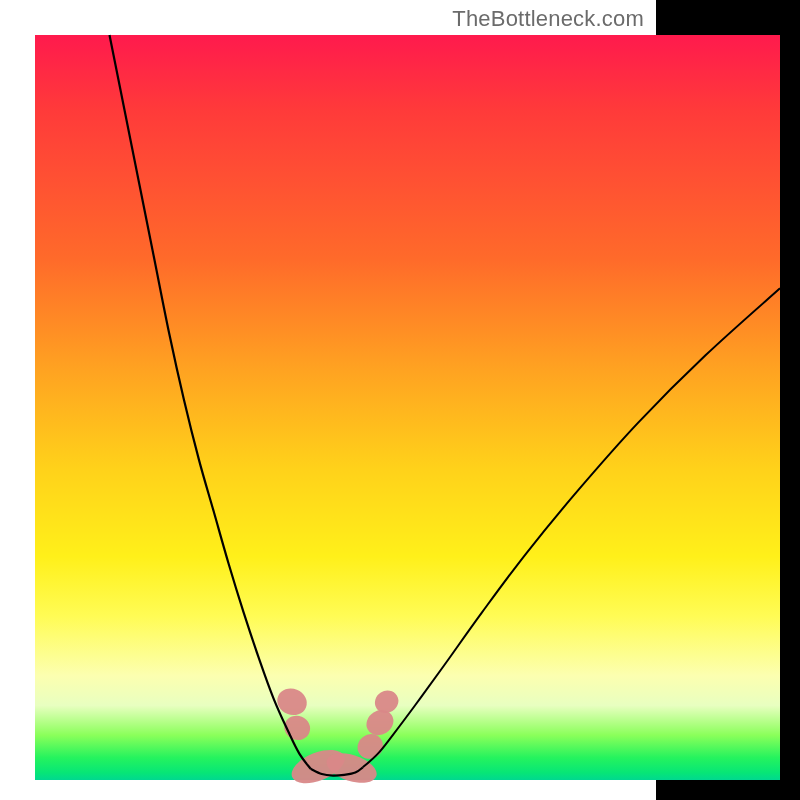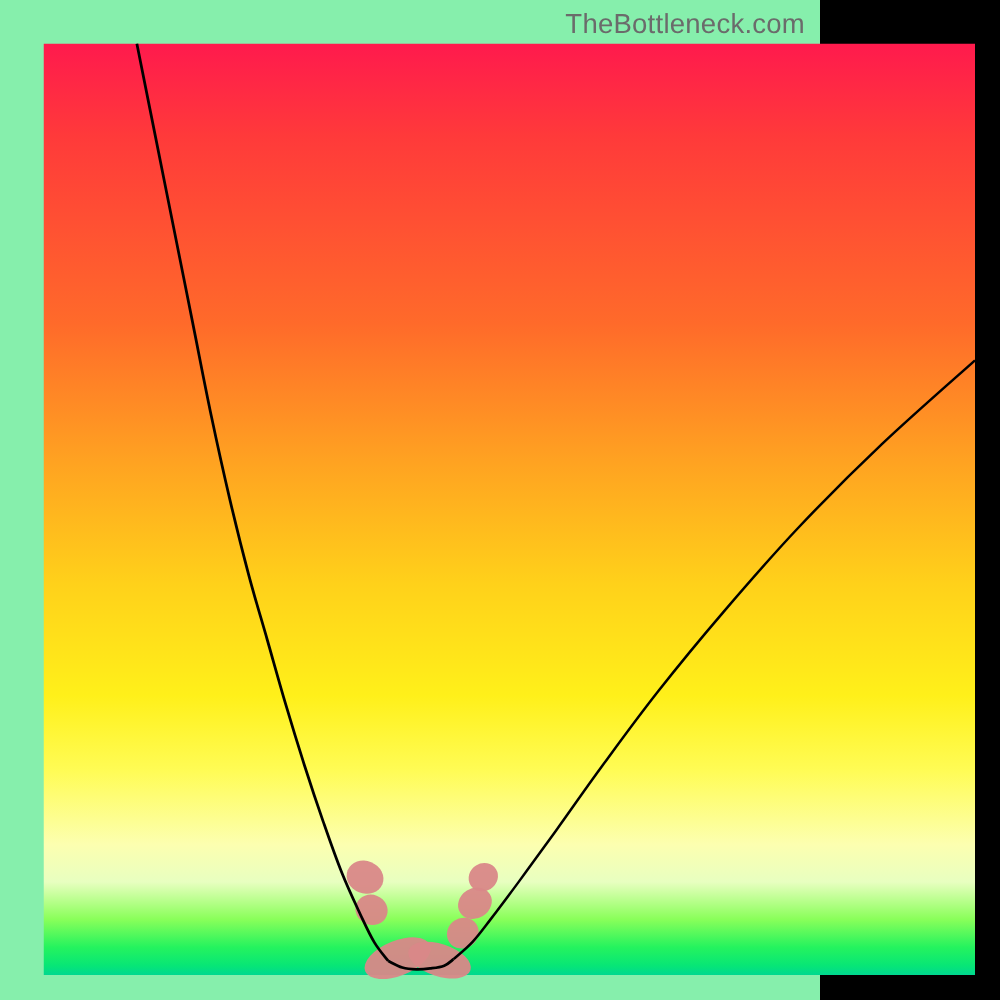--- a/index.html
+++ b/index.html
@@ -8,21 +8,21 @@
     width: 800px;
     height: 800px;
     background: #000;
     overflow: hidden;
     font-family: Arial, Helvetica, sans-serif;
   }
   .frame {
     position: absolute;
     left: 0; top: 0;
     width: 656px; height: 800px;
-    background: #86efac;
+    background: #ffffff;
   }
   .plot {
     position: absolute;
     left: 35px;
     top: 35px;
     width: 745px;
     height: 745px;
     
     background: linear-gradient(to bottom,
       #ff1a4d 0%,

